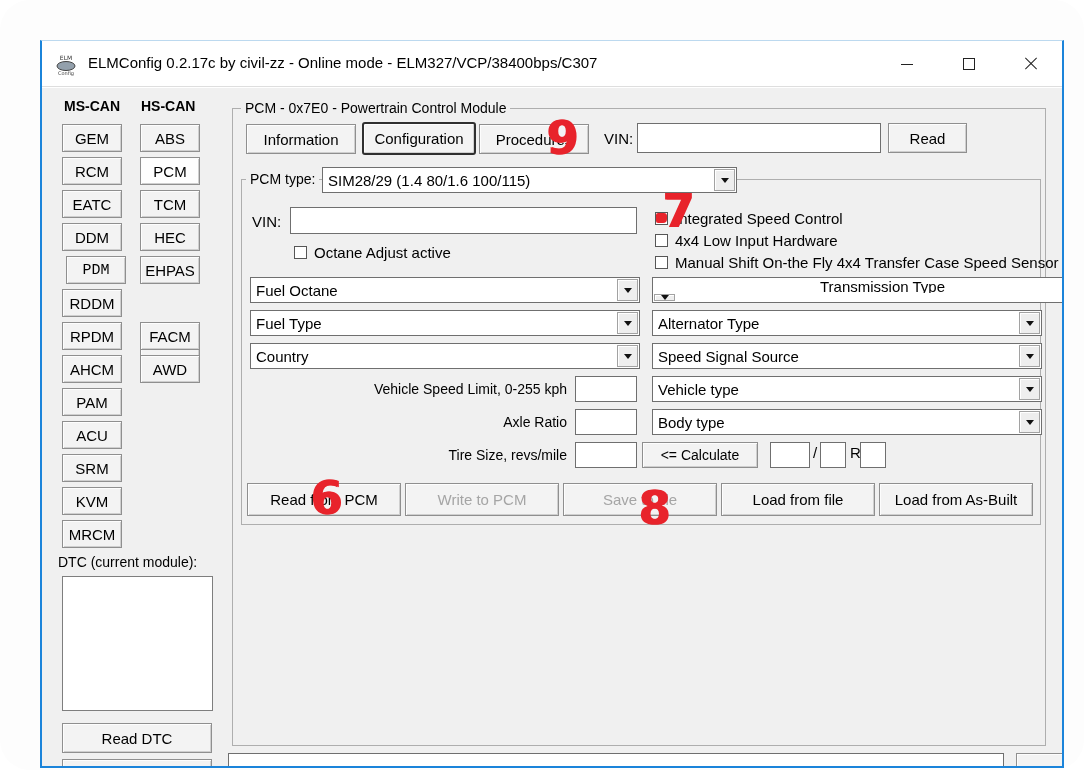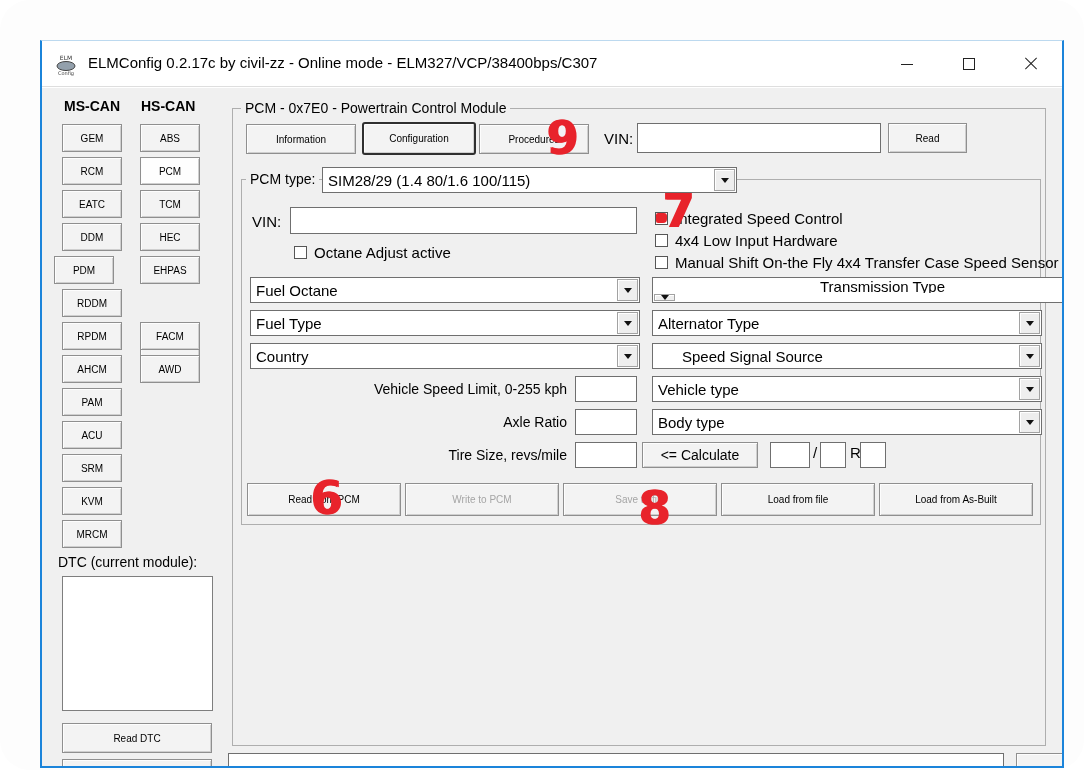--- a/index.html
+++ b/index.html
@@ -16,21 +16,21 @@
   .min-glyph { width:12px; height:1px; background:#222; display:block; }
   .max-glyph { width:12px; height:12px; border:1px solid #222; display:block; }
   .close-glyph { position:relative; width:14px; height:14px; display:block; }
   .close-glyph i { position:absolute; left:-1px; top:6px; width:16px; height:1px; background:#222; }
   .close-glyph i:first-child { transform:rotate(45deg); }
   .close-glyph i:last-child { transform:rotate(-45deg); }
   .client { position:absolute; left:0; top:47px; right:0; bottom:0; background:#f0f0f0; }
 
   .btn { position:absolute; background:#f3f3f3; border:1px solid #8f8f8f;
          box-shadow:inset 1px 1px 0 #fdfdfd, inset -1px -1px 0 #cfcfcf;
-         display:flex; align-items:center; justify-content:center; font-size:10px; white-space:nowrap; }
+         display:flex; align-items:center; justify-content:center; font-size:15px; white-space:nowrap; }
   .btn.disabled { color:#a5a5a5; }
   .mod { width:60px; height:28px; }
   .mod.active { background:#fefefe; }
   .canlabel { position:absolute; font-weight:bold; font-size:14px; }
   .plain-label { position:absolute; font-size:14px; white-space:nowrap; }
   .listbox { position:absolute; background:#fff; border:1px solid #7e7e7e; }
 
   .groupbox { position:absolute; border:1px solid #aeaeae; }
   .gbcaption { position:absolute; top:-9px; background:#f0f0f0; padding:0 4px; font-size:14px; white-space:nowrap; }
 
@@ -87,21 +87,21 @@
 
     <div class="client">
 
       <span class="canlabel" style="left:22px; top:10px;">MS-CAN</span>
       <span class="canlabel" style="left:99px; top:10px;">HS-CAN</span>
 
       <div class="btn mod" style="left:20px; top:36px;">GEM</div>
       <div class="btn mod" style="left:20px; top:69px;">RCM</div>
       <div class="btn mod" style="left:20px; top:102px;">EATC</div>
       <div class="btn mod" style="left:20px; top:135px;">DDM</div>
-      <div class="btn mod" style="left:12px; top:168px;">PDM</div>
+      <div class="btn mod" style="left:24px; top:168px;font-family:Liberation Mono, monospace;">PDM</div>
       <div class="btn mod" style="left:20px; top:201px;">RDDM</div>
       <div class="btn mod" style="left:20px; top:234px;">RPDM</div>
       <div class="btn mod" style="left:20px; top:267px;">AHCM</div>
       <div class="btn mod" style="left:20px; top:300px;">PAM</div>
       <div class="btn mod" style="left:20px; top:333px;">ACU</div>
       <div class="btn mod" style="left:20px; top:366px;">SRM</div>
       <div class="btn mod" style="left:20px; top:399px;">KVM</div>
       <div class="btn mod" style="left:20px; top:432px;">MRCM</div>
 
       <div class="btn mod" style="left:98px; top:36px;">ABS</div>
@@ -189,21 +189,21 @@
             <span class="combo-arrow">
                 <i class="tri"></i>
               </span>
           </div>
           <div class="combo" style="left:410px; top:130px; width:390px; height:26px;">
             <span class="combo-text">Alternator Type</span>
             <span class="combo-arrow">
                 <i class="tri"></i>
               </span>
           </div>
-          <div class="combo" style="left:410px; top:163px; width:390px; height:26px;padding-left:24px;">
+          <div class="combo" style="left:410px; top:163px; width:390px; height:26px;">
             <span class="combo-text">Speed Signal Source</span>
             <span class="combo-arrow">
                 <i class="tri"></i>
               </span>
           </div>
           <div class="combo" style="left:410px; top:196px; width:390px; height:26px;">
             <span class="combo-text">Vehicle type</span>
             <span class="combo-arrow">
                 <i class="tri"></i>
               </span>

